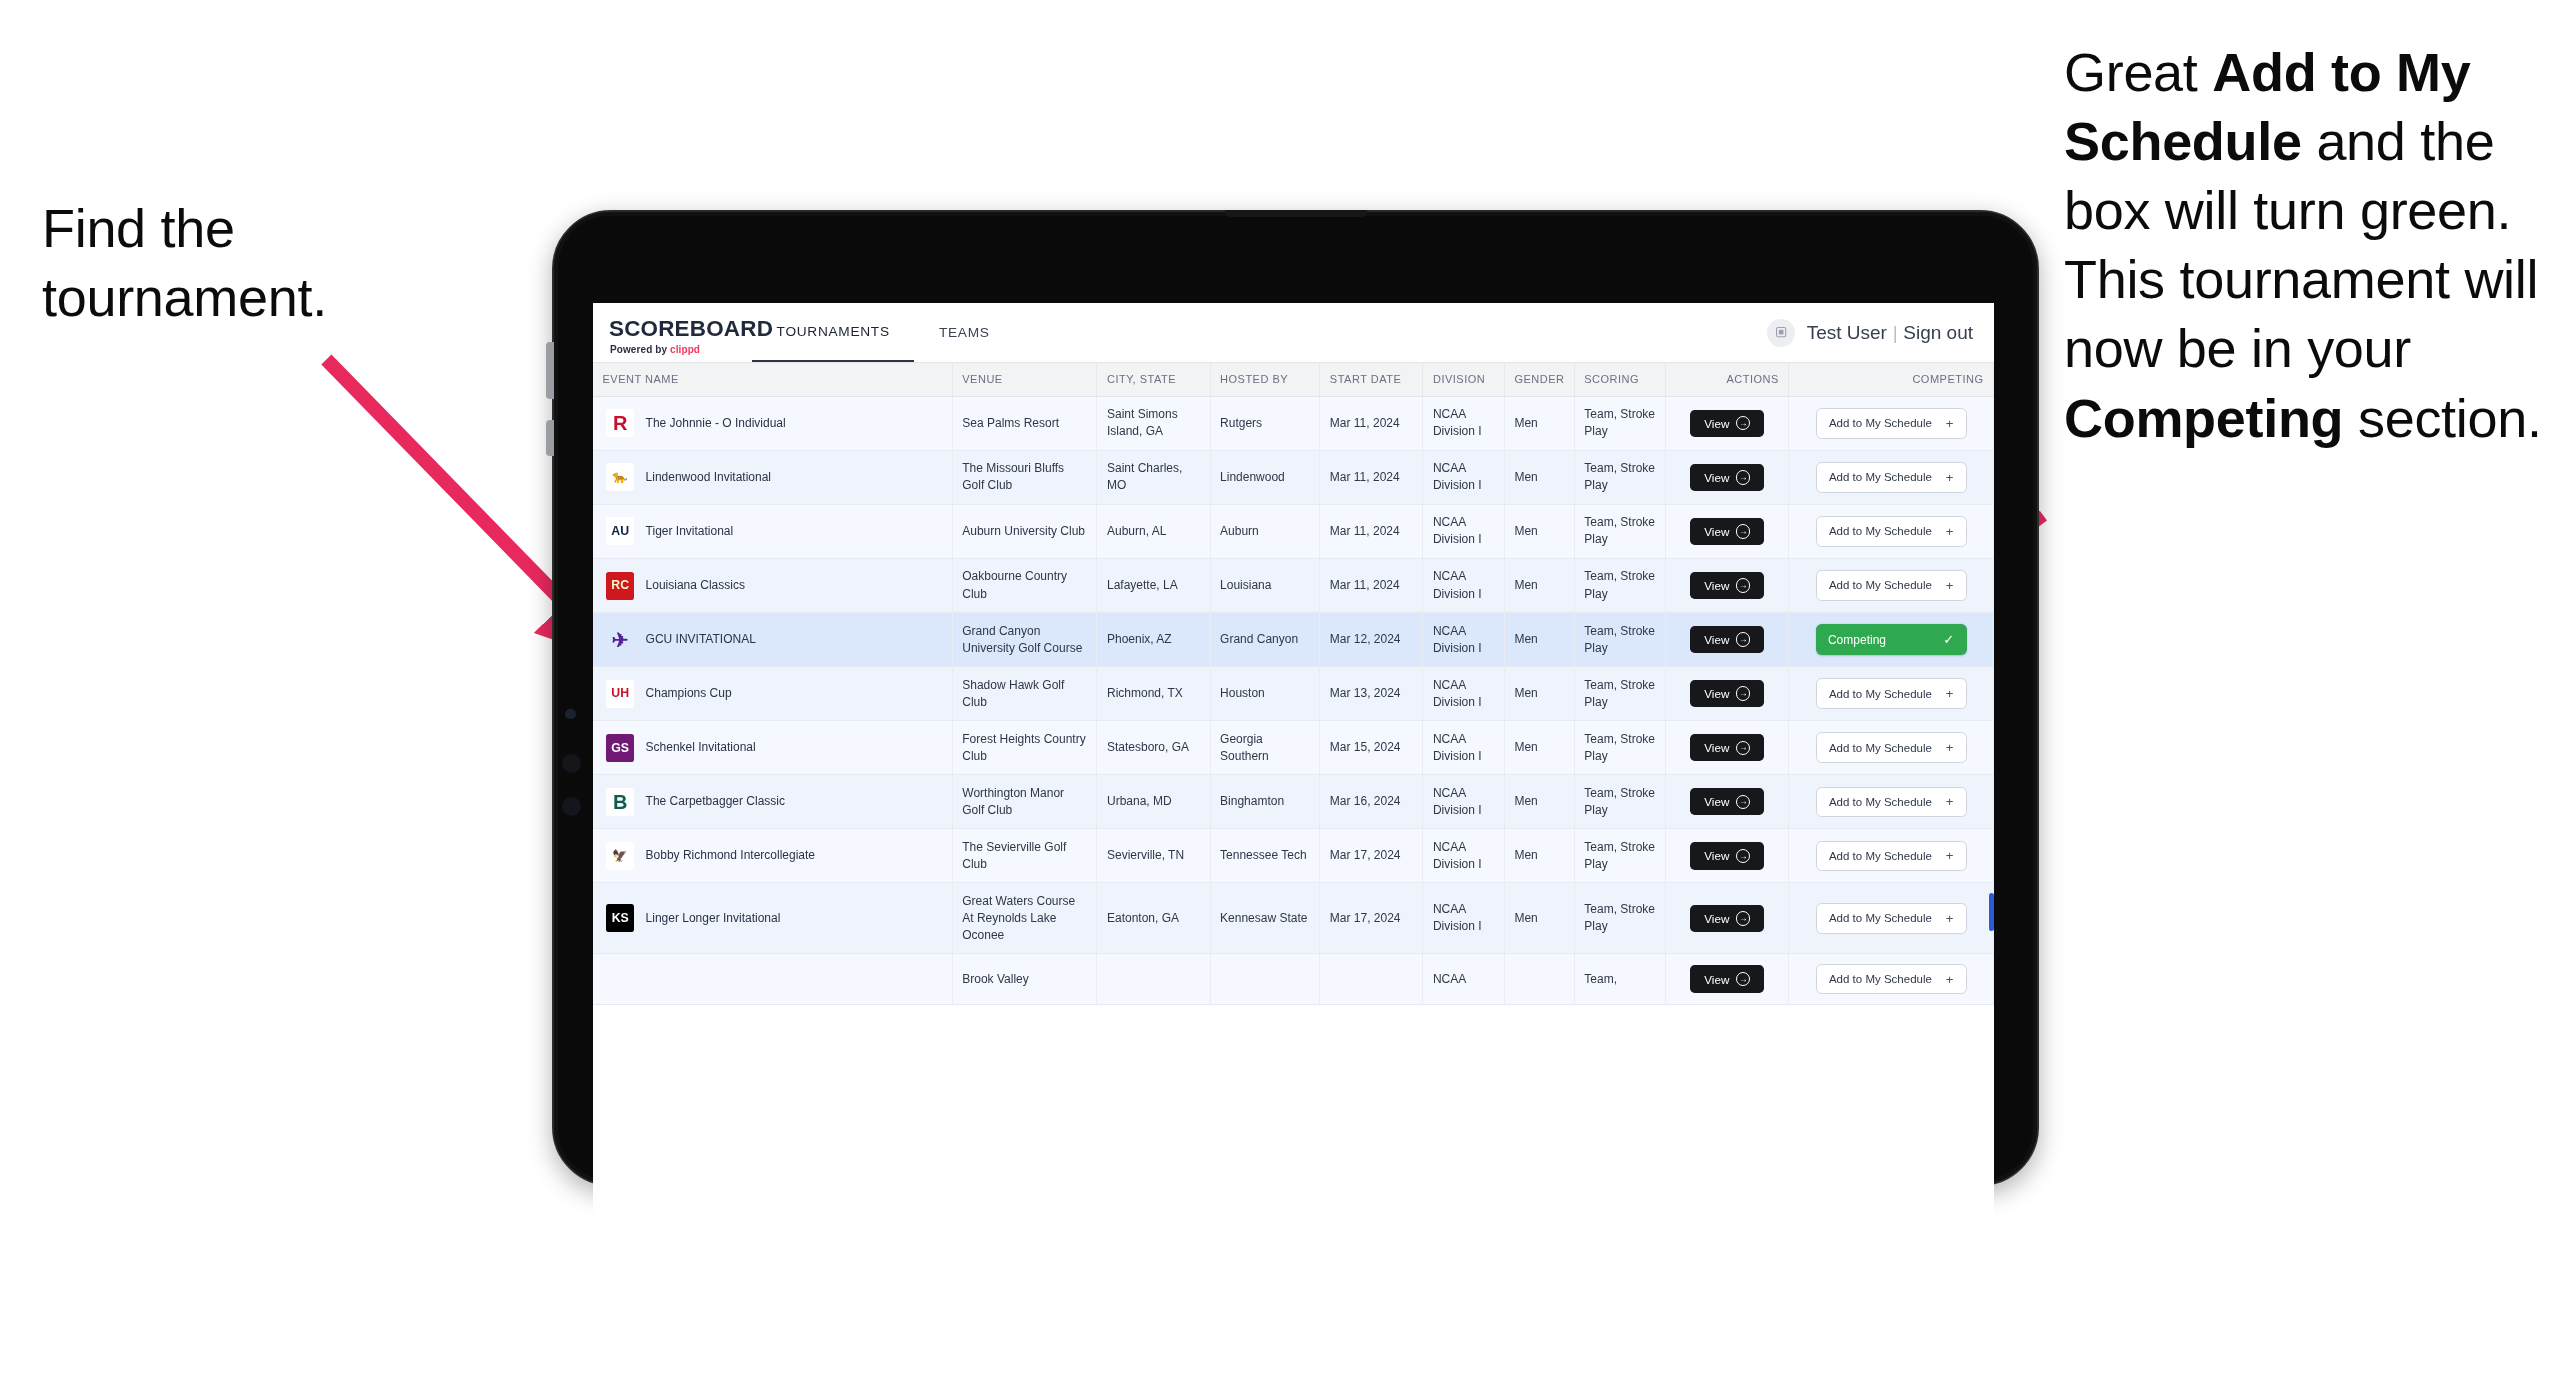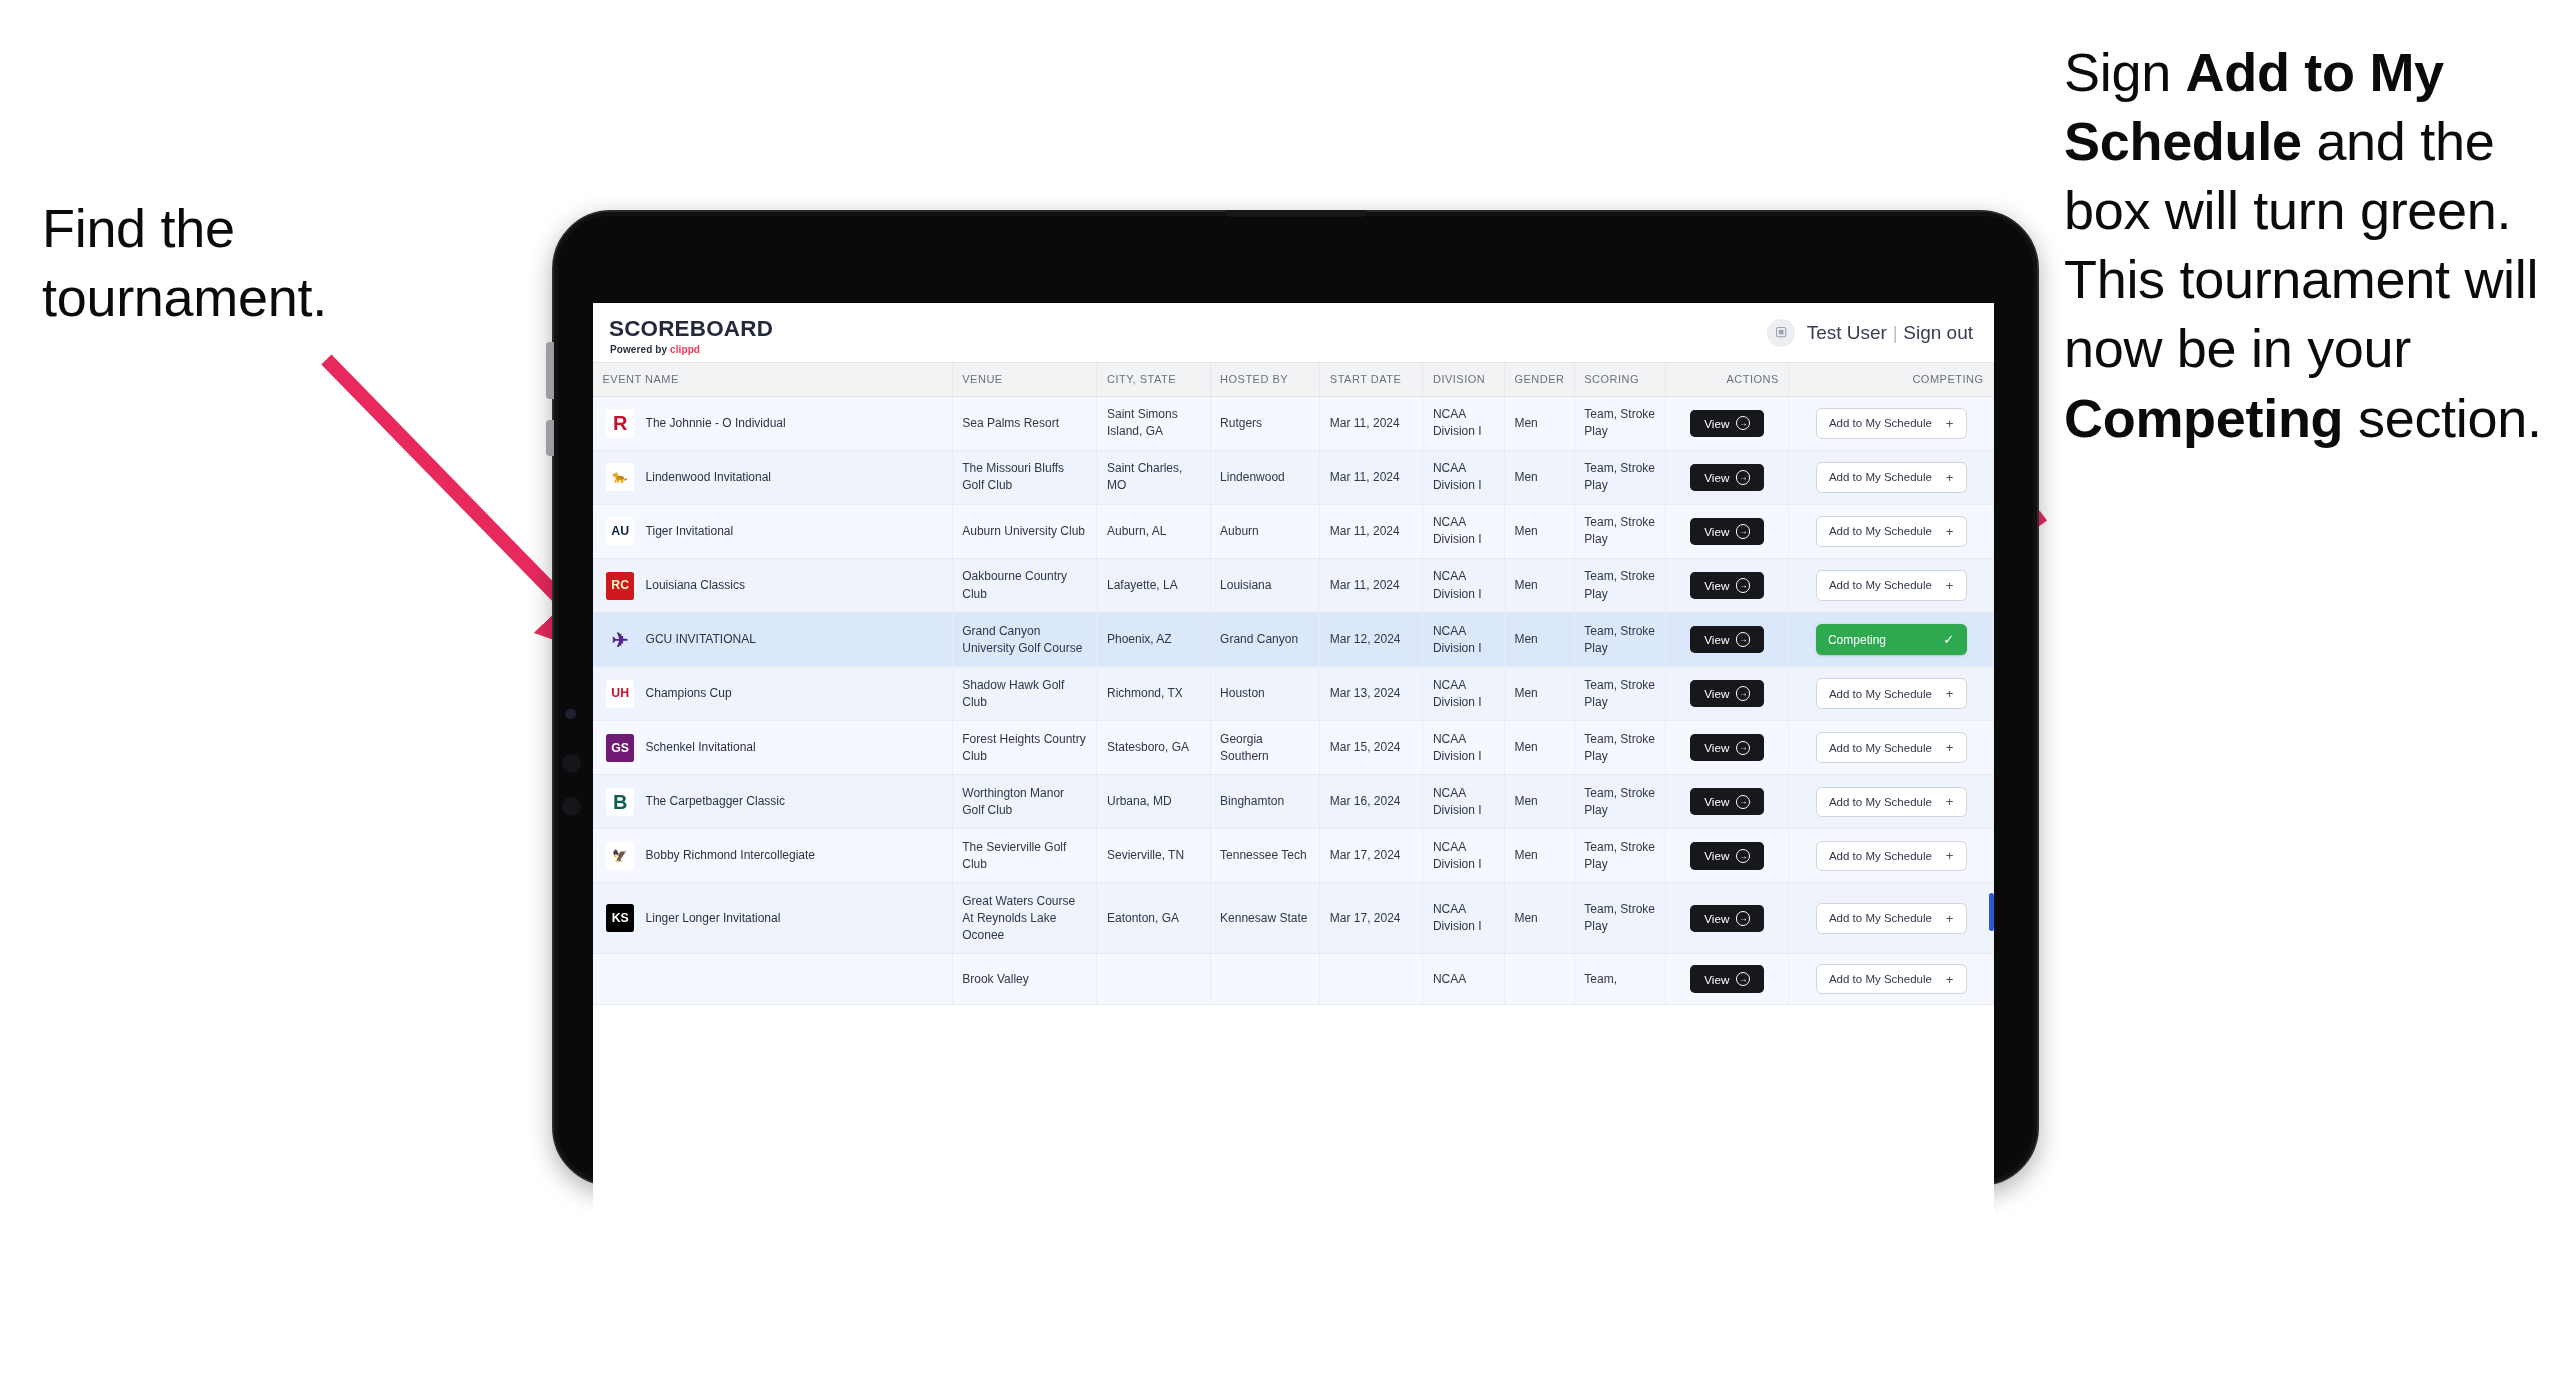--- a/index.html
+++ b/index.html
@@ -97,21 +97,21 @@
     box-shadow:0 0.9px 1.9px rgba(0,0,0,.18);
   }
   .btn-competing .tick{font-size:13.2px;line-height:1;}
 
   #scroll-thumb{position:absolute;right:0;top:590px;width:4.7px;height:38px;background:#2a5bd7;border-radius:2.8px;}
 </style>
 </head>
 <body>
 
 <div class="annot" id="annot-left">Find the tournament.</div>
-<div class="annot" id="annot-right"><span>Sign </span><b>Add to My Schedule</b><span> and the box will turn green. This tournament will now be in your </span><b>Competing</b><span> section.</span></div>
+<div class="annot" id="annot-right"><span>Great </span><b>Add to My Schedule</b><span> and the box will turn green. This tournament will now be in your </span><b>Competing</b><span> section.</span></div>
 
 <svg class="arrow-svg" viewBox="0 0 2723 1465">
   <defs>
     <marker id="ah" markerWidth="6" markerHeight="6" refX="3.2" refY="3" orient="auto">
       <path d="M0,0 L6,3 L0,6 z" fill="#e8295e"></path>
     </marker>
   </defs>
   <path d="M345,380 L630,672" stroke="#e8295e" stroke-width="15" fill="none" marker-end="url(#ah)"></path>
   <path d="M2160,545 L1985,672" stroke="#e8295e" stroke-width="13" fill="none" marker-end="url(#ah)"></path>
 </svg>
@@ -125,20 +125,24 @@
   <div id="cam-dot2"></div>
   <div id="cam-dot3"></div>
 
   <div id="screen">
     <div id="app">
 
       <div id="appbar">
         <div id="brand">
           <div id="brand-title">SCOREBOARD</div>
           <div id="brand-sub"><span>Powered by </span><span class="clippd">clippd</span></div>
+        </div>
+        <div class="navtabs">
+          <div class="navtab active">TOURNAMENTS</div>
+          <div class="navtab">TEAMS</div>
         </div>
         <div id="appbar-right">
           <div id="avatar">
             <svg width="12.3" height="12.3" viewBox="0 0 16 16">
                 <rect x="2" y="2" width="12" height="12" rx="2" fill="none" stroke="#9aa1ae" stroke-width="1.4"></rect>
                 <rect x="5" y="5" width="6" height="6" fill="#9aa1ae"></rect>
               </svg>
           </div>
           <div id="user-text"><span>Test User</span><span class="sep">|</span><span class="so">Sign out</span></div>
         </div>

